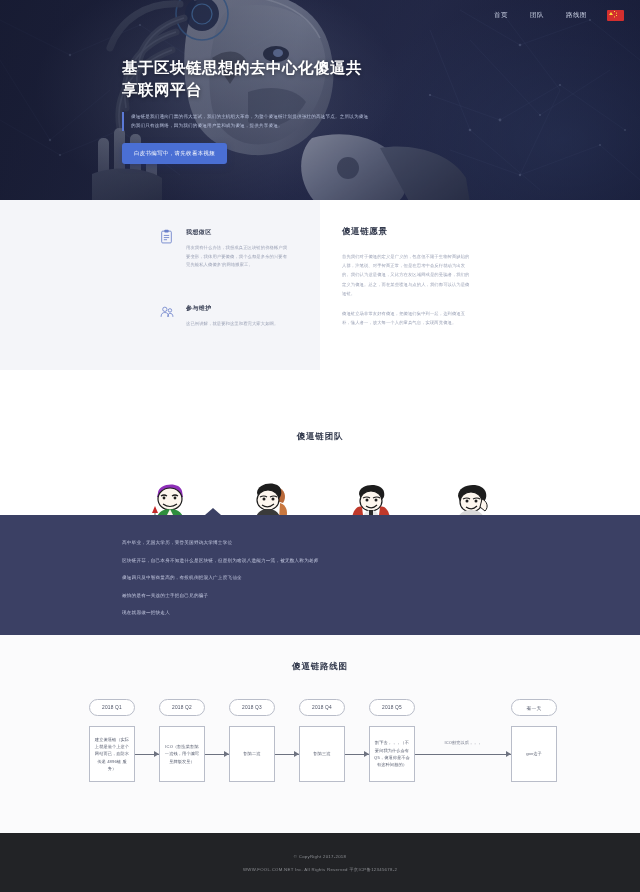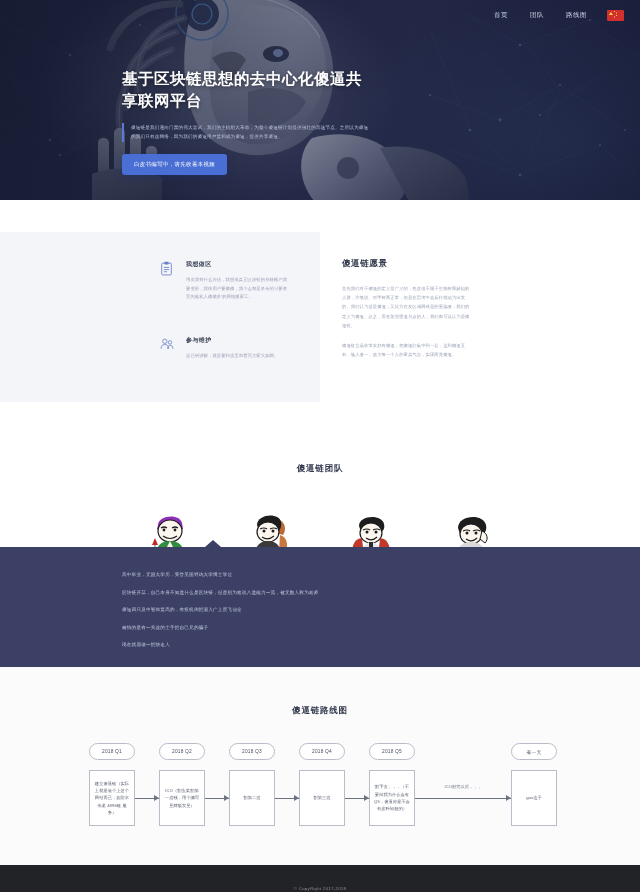--- a/index.html
+++ b/index.html
@@ -49,21 +49,21 @@
     width:0; height:0; border-left:2.2px solid transparent;
     border-right:2.2px solid transparent; border-bottom:3.6px solid #ffdf3a;
   }
   .nav-flag:after {
     content:""; position:absolute; left:6.5px; top:1.6px;
     width:1.2px; height:1.2px; background:#ffdf3a;
     box-shadow:2px 1.6px 0 #ffdf3a, 2px 4px 0 #ffdf3a, 0 5.4px 0 #ffdf3a;
   }
 
   .hero-content {
-    position:absolute; left:122px; top:68px; width:250px; z-index:5;
+    position:absolute; left:122px; top:57px; width:250px; z-index:5;
   }
   .hero-title {
     color:#fff; font-size:15.5px; font-weight:bold; line-height:1.42;
     letter-spacing:.5px;
     text-shadow:0 1px 4px rgba(0,0,0,.45);
   }
   .hero-desc {
     margin-top:11px; color:#b9c2dd; font-size:4.6px; line-height:2.05;
     letter-spacing:.15px;
     border-left:2px solid #5b79d6; padding-left:7px;
@@ -73,21 +73,20 @@
     background:#4a6fd4; color:#fff;
     font-size:5.4px; letter-spacing:.4px;
     padding:7px 12px; border-radius:3px; cursor:pointer;
     box-shadow:0 2px 6px rgba(30,45,110,.5);
   }
 
   
   .features {
     display:flex; width:640px; height:170px;
     background:#f4f5f9;
-    margin-top:32px;
   }
   .feat-left {
     flex:0 0 320px; padding:28px 30px 0 160px; position:relative;
   }
   .feat-row { display:flex; margin-bottom:34px; }
   .feat-icon {
     flex:0 0 22px; padding-top:1px; color:#5a6fc0;
   }
   .feat-body { flex:1; padding-left:4px; }
   .feat-h {
@@ -137,21 +136,21 @@
     border-right:8px solid transparent; border-bottom:7px solid #3b4064;
   }
   .quote-line {
     font-size:4.6px; color:#c7cce3; line-height:1; letter-spacing:.2px;
     margin-bottom:13px;
   }
 
   
   .roadmap {
     width:640px; height:198px; background:#fbfbfc;
-    padding-top:38px; text-align:center;
+    padding-top:26px; text-align:center;
   }
   .roadmap-h {
     font-size:8.5px; color:#333a4d; font-weight:bold; letter-spacing:.8px;
   }
   .flow {
     margin-top:26px; display:flex; align-items:flex-start;
     justify-content:center; padding-left:6px;
   }
   .stage { display:flex; flex-direction:column; align-items:center; width:46px; }
   .stage-pill {

